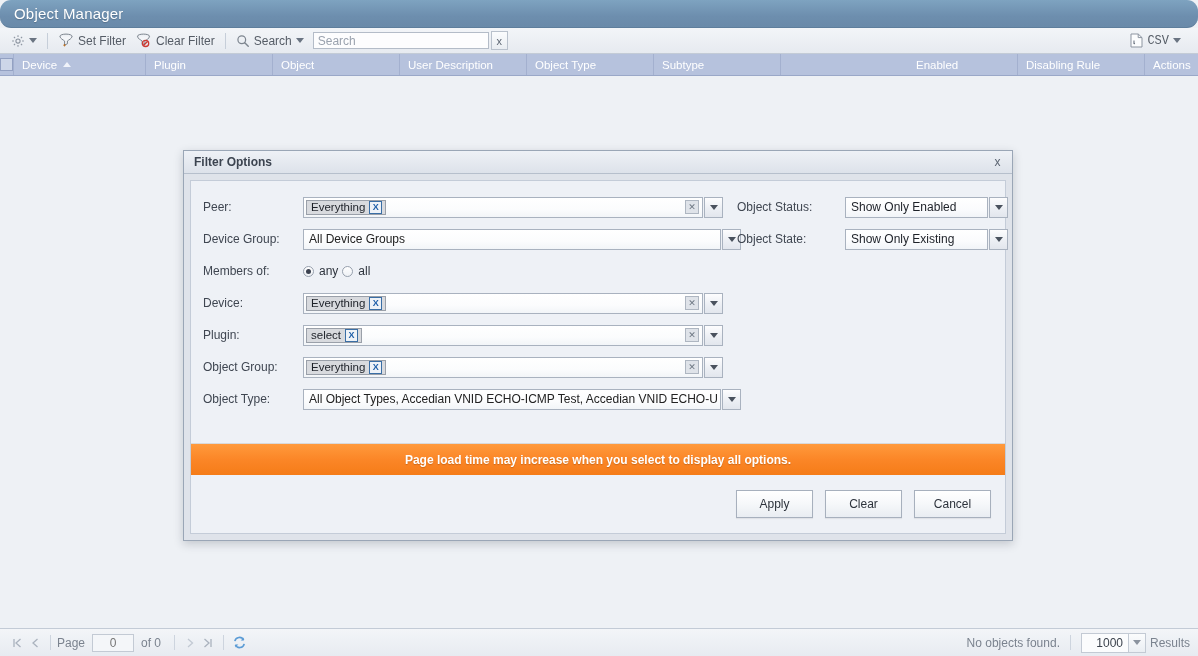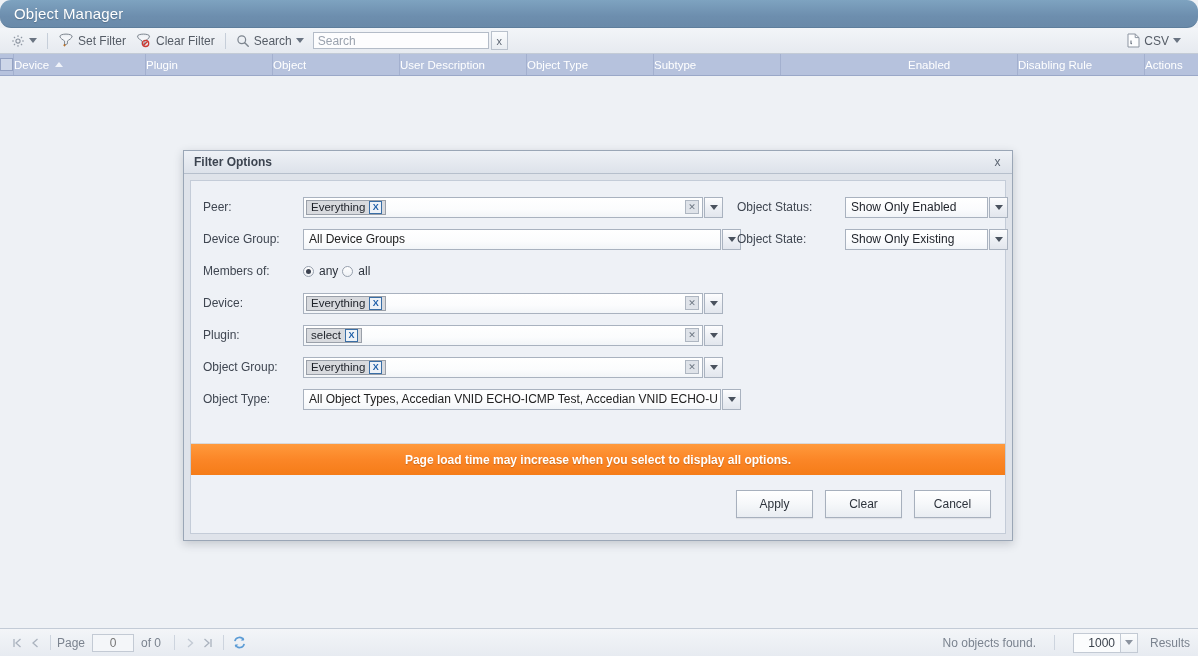--- a/index.html
+++ b/index.html
@@ -100,20 +100,21 @@
     box-sizing: border-box;
     cursor: pointer;
   }
   .toolbar-right {
     margin-left: auto;
     display: flex;
     align-items: center;
     gap: 4px;
     padding-right: 6px;
     color: #5d6673;
+    font-family: Liberation Mono, monospace;
   }
 
   
   .grid-header {
     height: 22px;
     display: flex;
     background: #b6c2dd;
     border-bottom: 1px solid #9aa8c8;
     box-sizing: border-box;
   }
@@ -127,21 +128,21 @@
   }
   .gh-check .box {
     width: 11px; height: 11px;
     background: #cdd6e8;
     border: 1px solid #93a1c2;
   }
   .gh-cell {
     display: flex;
     align-items: center;
     gap: 6px;
-    padding: 0 0;
+    padding: 0 8px;
     color: #ffffff;
     font-size: 11.5px;
     border-right: 1px solid #a3b0cf;
     box-sizing: border-box;
     white-space: nowrap;
     overflow: hidden;
   }
   .sort-asc {
     width: 0; height: 0;
     border-left: 4px solid transparent;
@@ -390,21 +391,21 @@
     width: 42px; height: 18px;
     border: 1px solid #c3cad4;
     background: #f4f6f9;
     text-align: center;
     font-family: "Liberation Sans", sans-serif;
     font-size: 12px;
     color: #9aa2ae;
     box-sizing: border-box;
     outline: none;
   }
-  .footer-right { margin-left: auto; display: flex; align-items: center; gap: 12px; }
+  .footer-right { margin-left: auto; display: flex; align-items: center; gap: 4px; }
   .res-num {
     width: 48px; height: 20px;
     border: 1px solid #c3cad4;
     background: #fbfcfd;
     display: flex; align-items: center; justify-content: flex-end;
     padding-right: 5px;
     font-size: 12px;
     color: #3b424c;
     box-sizing: border-box;
   }

